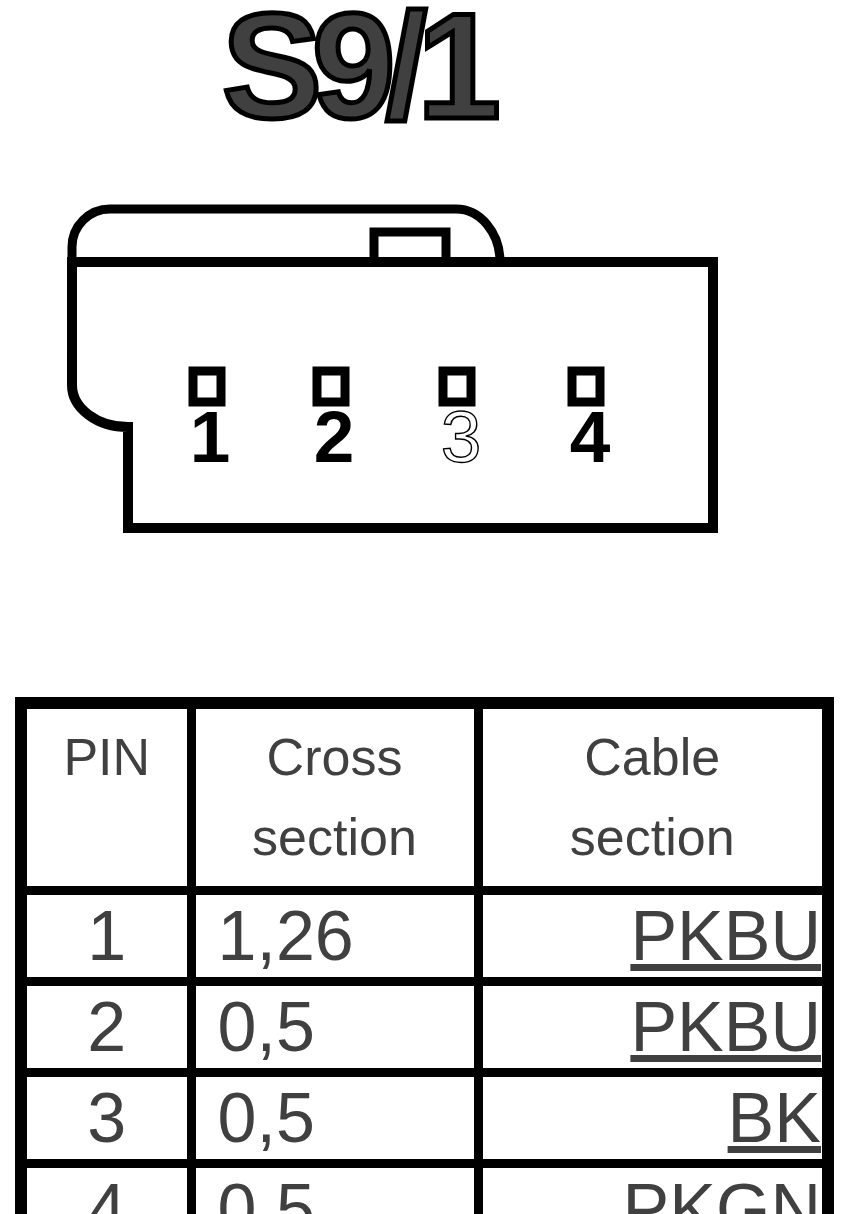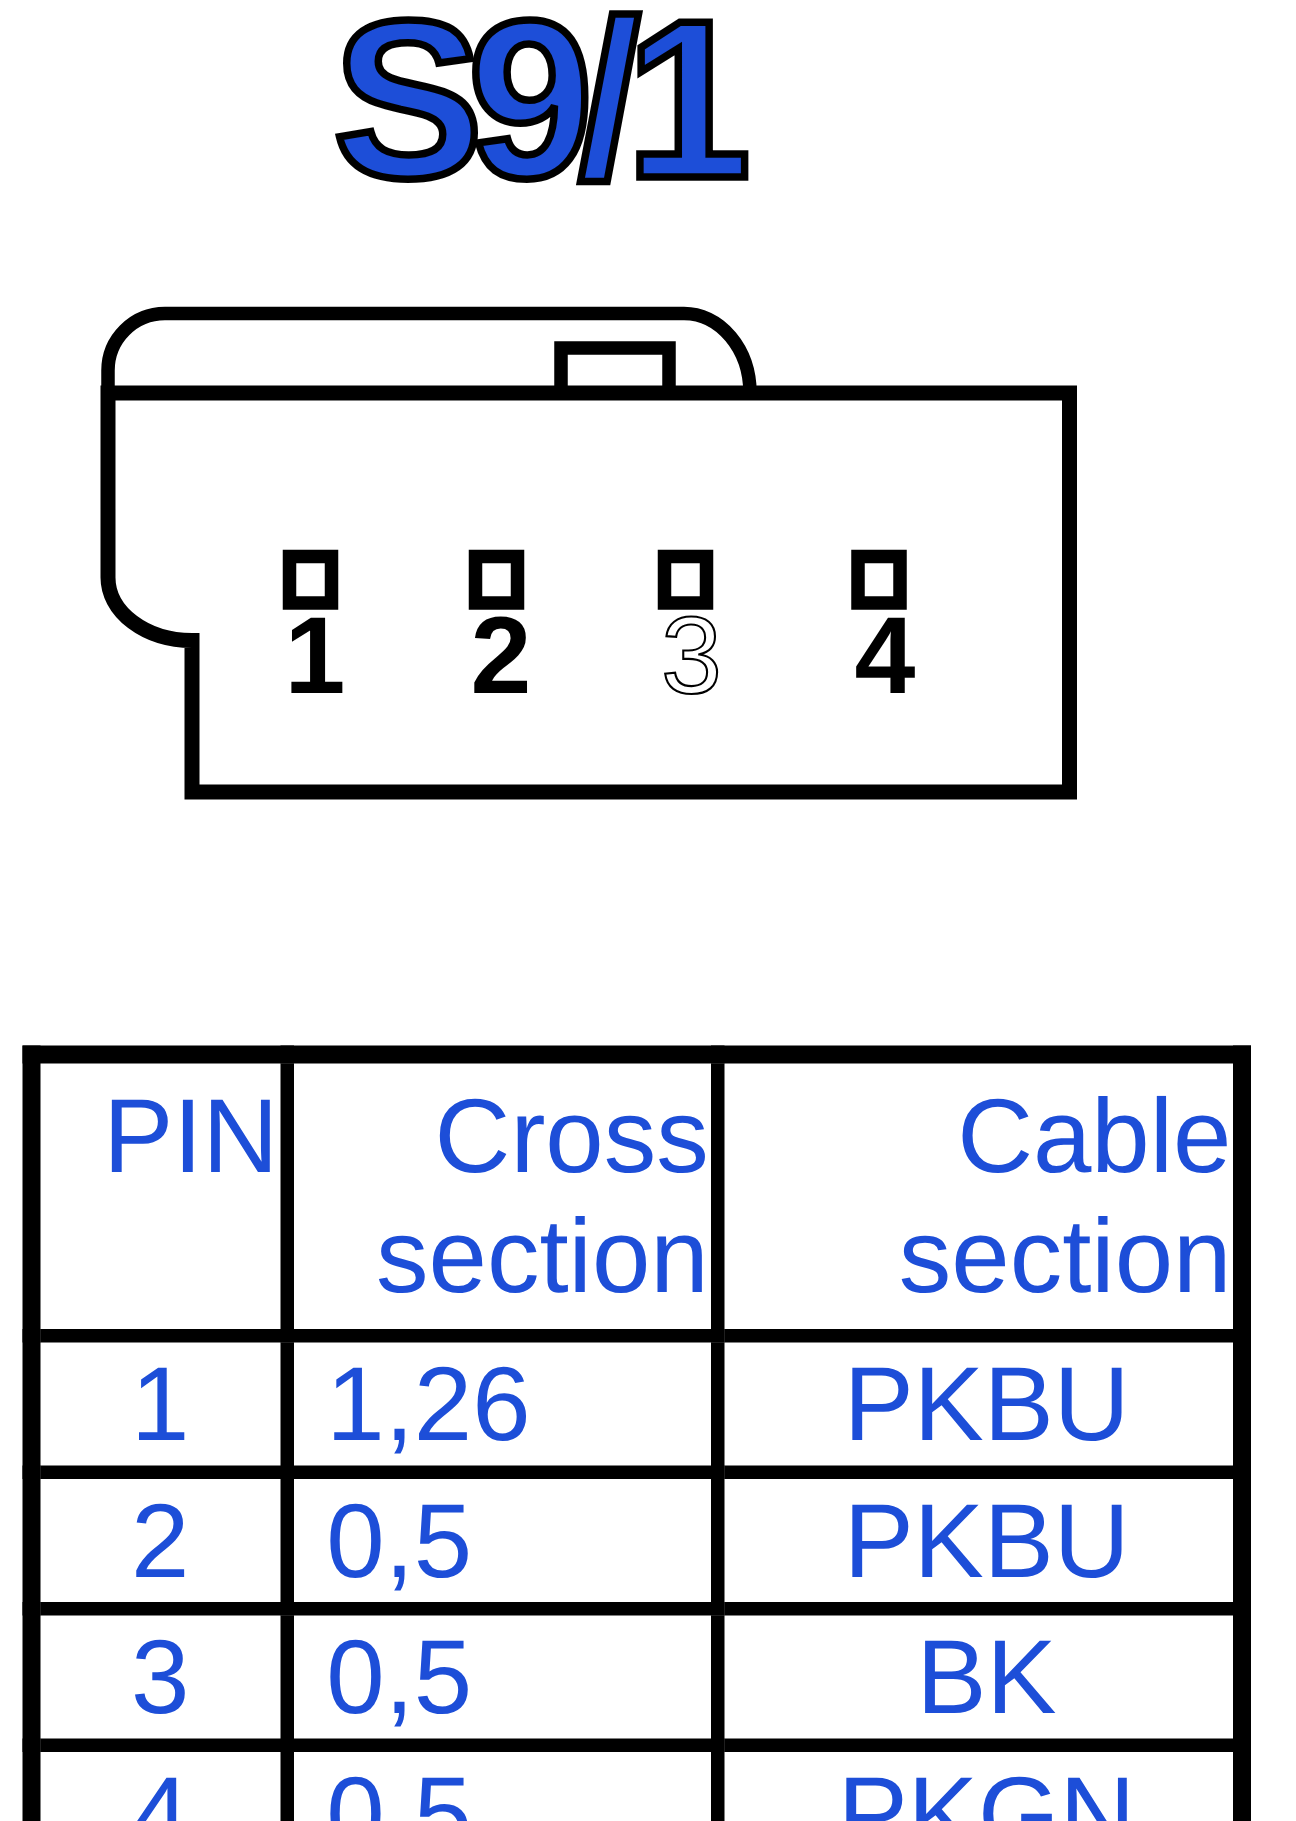--- a/index.html
+++ b/index.html
@@ -3,21 +3,21 @@
 <meta charset="utf-8">
 <style>
   html, body { margin: 0; padding: 0; background: #fff; }
   #page {
     position: relative;
     width: 864px;
     height: 1214px;
     background: #ffffff;
     overflow: hidden;
     font-family: "Liberation Sans", sans-serif;
-    color: #1d4ed8;
+    color: #404040;
   }
 
   
   .title {
     position: absolute;
     left: 222px;
     top: -16px;
     font-size: 150px;
     font-weight: bold;
     letter-spacing: -10px;
@@ -55,36 +55,36 @@
     border-collapse: collapse;
     table-layout: fixed;
     border: 12px solid #000;
   }
   table.pinout th, table.pinout td {
     border: 9px solid #000;
     overflow: hidden;
   }
   table.pinout th {
     font-weight: normal;
-    font-size: 70px;
+    font-size: 52px;
     line-height: 80px;
     vertical-align: top;
     padding-top: 8px;
-    text-align: right;
+    text-align: center;
     height: 168px;
   }
   table.pinout td {
     font-size: 70px;
     line-height: 76px;
     height: 80px;
     vertical-align: middle;
   }
   td.pin-col  { text-align: center; }
   td.cross-col { text-align: left; padding-left: 22px; }
-  td.cable-col { text-align: center; padding-left: 12px; }
+  td.cable-col { text-align: right; padding-left: 12px; text-decoration: underline; }
 </style>
 </head>
 <body>
 
 <div id="page">
 
   <div class="title">S9/1</div>
 
   <svg class="connector-svg" width="864" height="580" viewBox="0 0 864 580" xmlns="http://www.w3.org/2000/svg">
 

